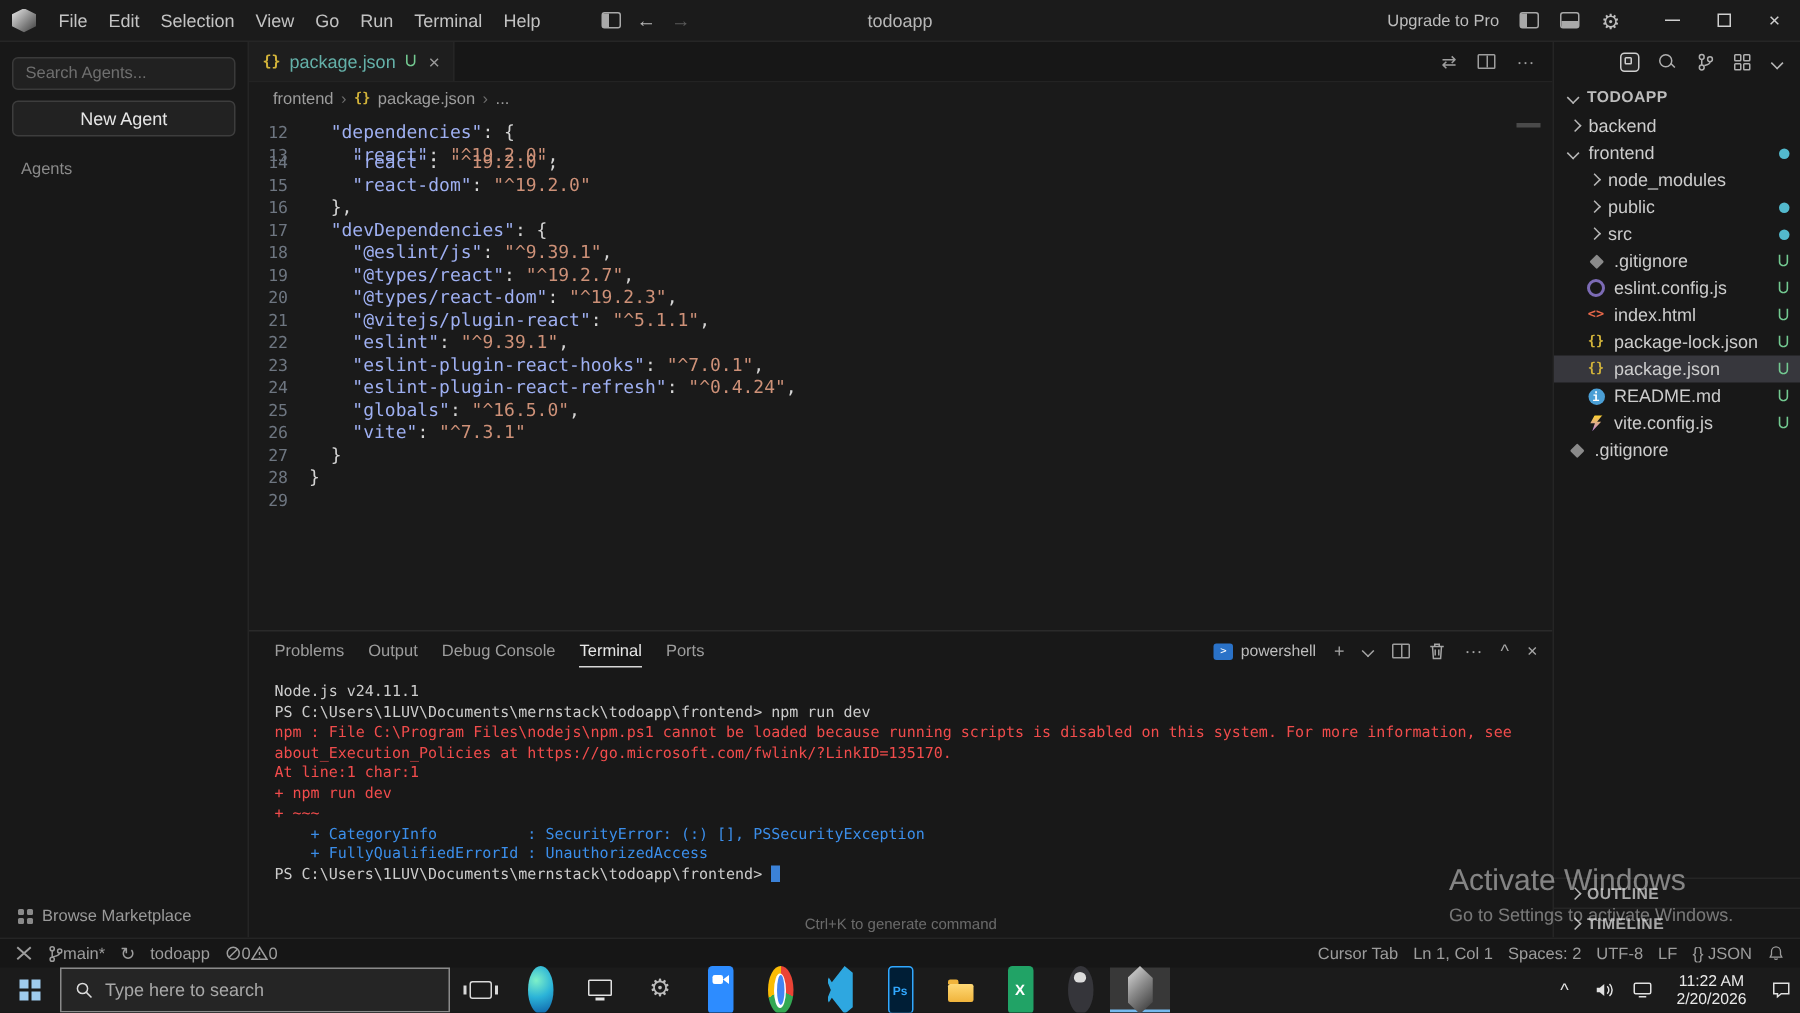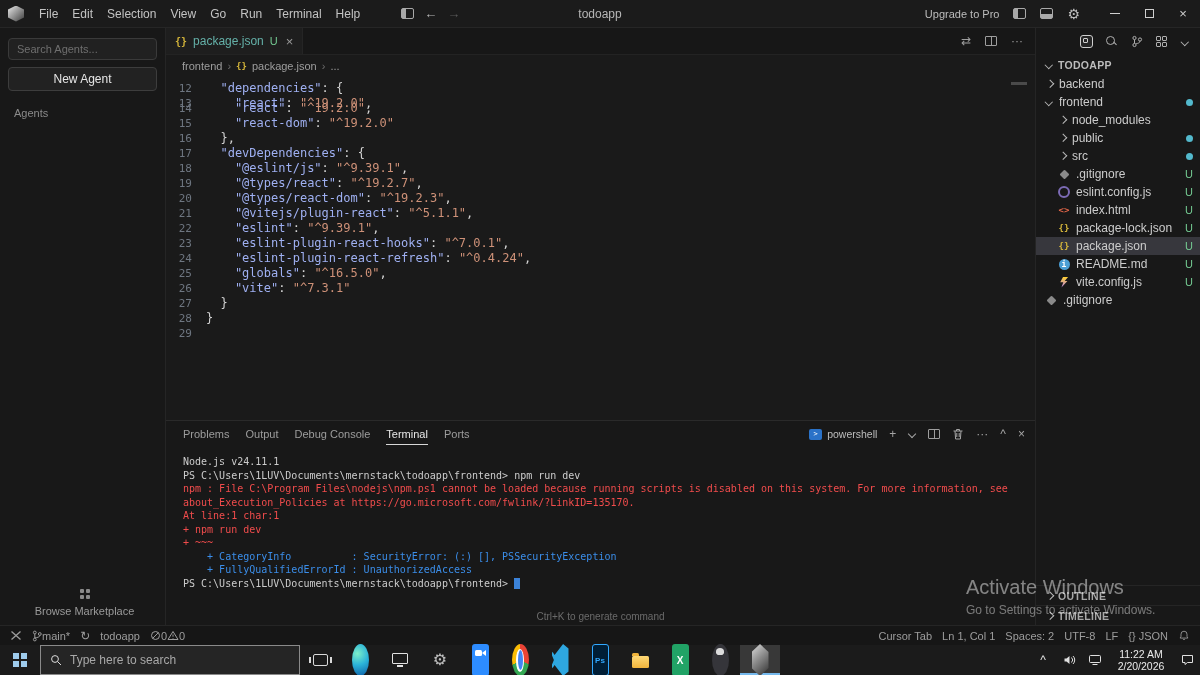--- a/index.html
+++ b/index.html
@@ -45,21 +45,21 @@
     position:absolute; top:28px; left:0; width:166px; bottom:50px;
     background:#181818; border-right:1px solid #252525;
     display:flex; flex-direction:column; padding:10px 8px 8px 8px;
   }
   .agent-search { width:100%; height:22px; background:#212121; border:1px solid #3a3a3a; border-radius:4px;
     color:#cccccc; font-size:11px; padding:0 8px; outline:none; font-family:"Liberation Sans",sans-serif; }
   .agent-search::placeholder { color:#6f6f6f; }
   .new-agent-btn { margin-top:7px; height:24px; background:#222222; border:1px solid #3d3d3d; border-radius:4px;
     color:#e6e6e6; font-size:12px; display:flex; align-items:center; justify-content:center; }
   .agents-label { margin:16px 0 0 6px; color:#8a8a8a; font-size:11px; }
-  .browse-row { margin-top:auto; display:flex; align-items:center; gap:6px; color:#9a9a9a; font-size:11px; padding-left:4px;flex-direction:column; }
+  .browse-row { margin-top:auto; display:flex; align-items:center; gap:6px; color:#9a9a9a; font-size:11px; padding-left:4px; }
   .grid-ico { width:10px; height:10px; display:grid; grid-template-columns:1fr 1fr; gap:2px; }
   .grid-ico i { background:#8a8a8a; border-radius:1px; }
 
   
   .editor-col { position:absolute; top:28px; left:166px; width:869px; bottom:50px; display:flex; flex-direction:column; background:#1a1a1a; }
   .tabbar { height:27px; background:#171717; display:flex; align-items:stretch; border-bottom:1px solid #232323; }
   .tab { display:flex; align-items:center; gap:6px; padding:0 9px; background:#1e1e1e; border-right:1px solid #252525; max-width:190px; }
   .tab-ficon { color:#d3b43a; font-family:"DejaVu Sans Mono",monospace; font-size:10px; font-weight:bold; }
   .tab-label { font-size:12px; color:#64b0a8; }
   .tab-badge { font-size:11px; color:#73c991; }

